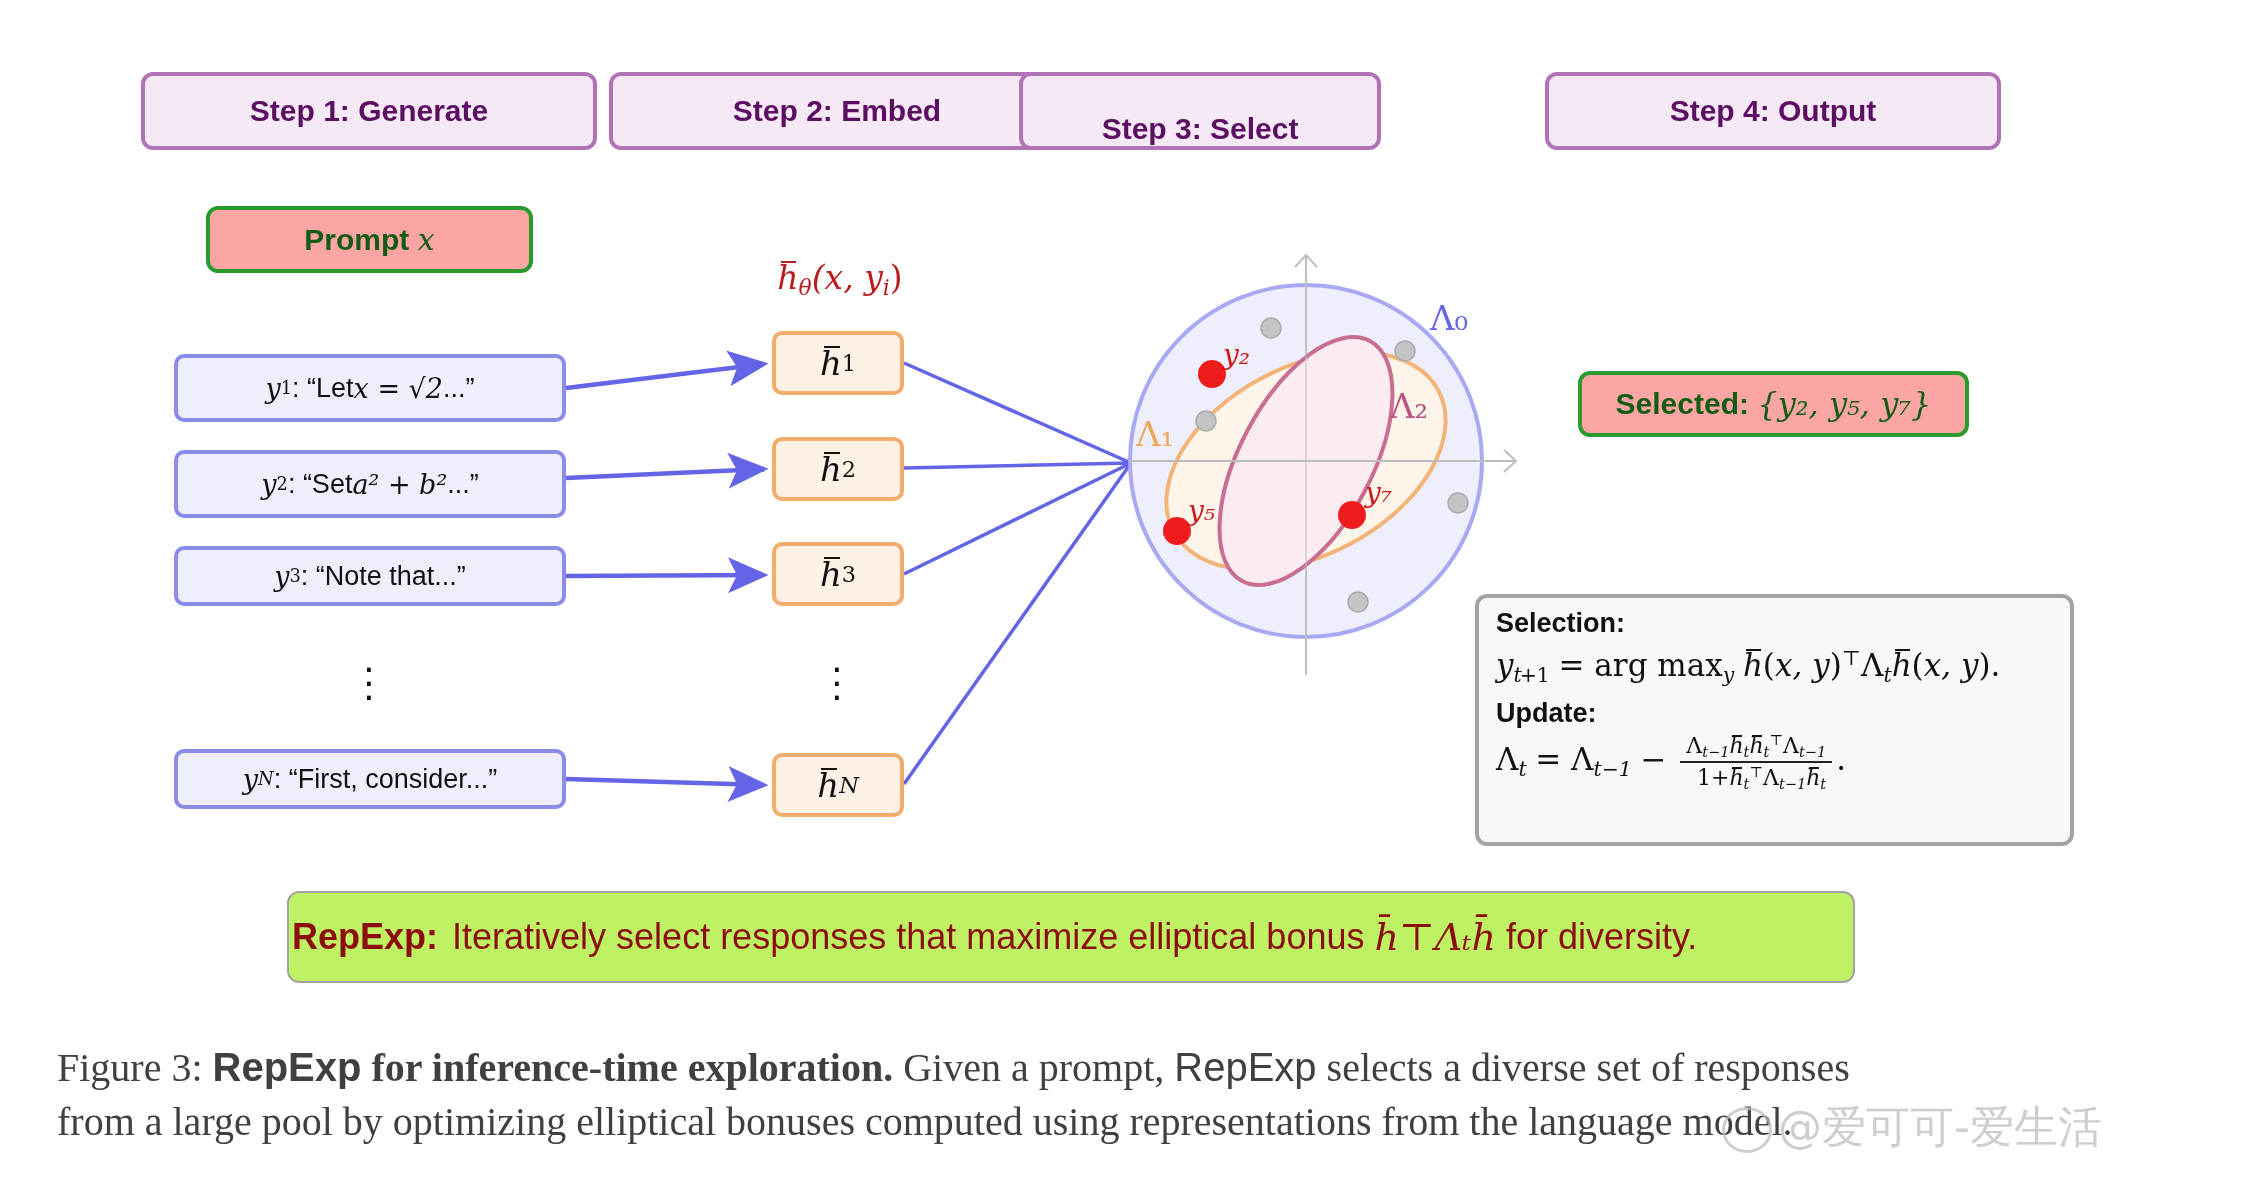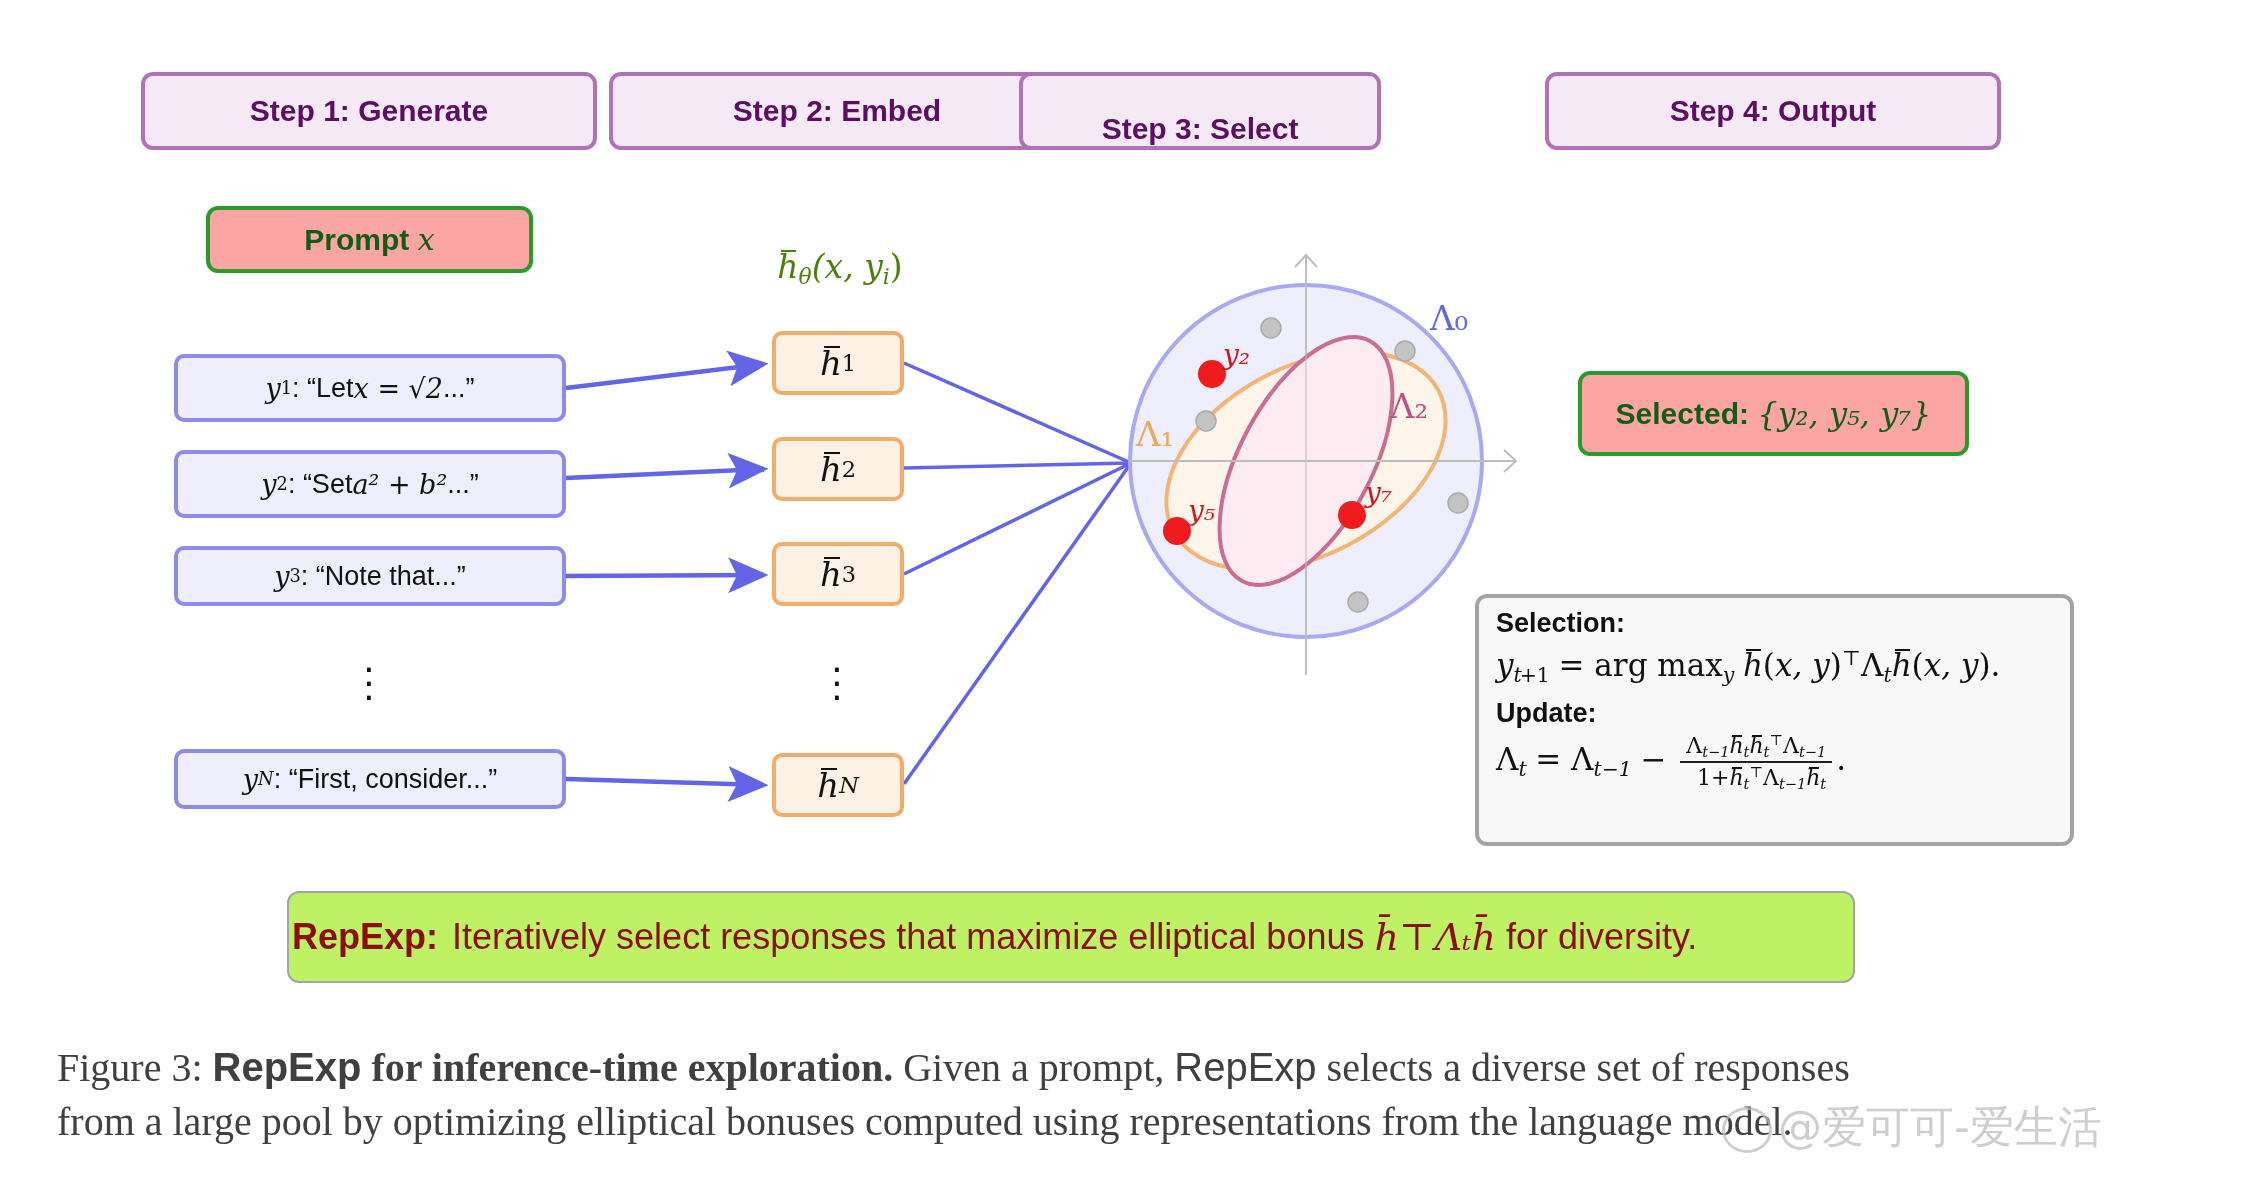--- a/index.html
+++ b/index.html
@@ -43,21 +43,21 @@
     <span>Step 3: Select</span>
   </div>
 <div class="abs step" style="left:1545px;top:72px;width:456px;height:78px;">
     <span>Step 4: Output</span>
   </div>
 
 <div class="abs green-box" style="left:206px;top:206px;width:327px;height:67px;">
   <span>Prompt</span>&nbsp;<span class="math">x</span>
 </div>
 
-<div class="abs math" style="left:765px;top:247px;width:150px;font-size:33px;color:#4d7c0f;text-align:center;white-space:nowrap;">
+<div class="abs math" style="left:765px;top:258px;width:150px;font-size:33px;color:#b91c1c;text-align:center;white-space:nowrap;">
   <span class="hbar">h</span><sub>θ</sub><span class="rm" style="font-style:italic">(x, y</span><sub>i</sub><span class="rm">)</span>
 </div>
 
 <svg class="abs" style="left:0;top:0;" width="2254" height="1188" viewBox="0 0 2254 1188">
   <defs>
     <marker id="arrowhead" markerWidth="10" markerHeight="10" refX="8" refY="5" orient="auto" markerUnits="strokeWidth">
       <path d="M0,1 L9,5 L0,9 L2,5 Z" fill="#6464e6"></path>
     </marker>
   </defs>
   <line x1="566" y1="388" x2="764" y2="364" stroke="#6464e6" stroke-width="4.5" marker-end="url(#arrowhead)"></line>
@@ -150,21 +150,21 @@
   <circle cx="252" cy="275" r="14" fill="#ee1c1c"></circle>
 
   <text x="123" y="124" fill="#cc1818" font-family="DejaVu Serif, serif" font-style="italic" font-size="28">y₂</text>
   <text x="88" y="280" fill="#cc1818" font-family="DejaVu Serif, serif" font-style="italic" font-size="28">y₅</text>
   <text x="265" y="262" fill="#cc1818" font-family="DejaVu Serif, serif" font-style="italic" font-size="28">y₇</text>
   <text x="330" y="90" fill="#6464e6" font-family="DejaVu Serif, serif" font-size="34">Λ₀</text>
   <text x="36" y="206" fill="#f0a658" font-family="DejaVu Serif, serif" font-size="34">Λ₁</text>
   <text x="290" y="178" fill="#b85480" font-family="DejaVu Serif, serif" font-size="34">Λ₂</text>
 </svg>
 
-<div class="abs green-box" style="left:1578px;top:371px;width:391px;height:85px;font-size:30px;">
+<div class="abs green-box" style="left:1578px;top:371px;width:391px;height:66px;font-size:30px;">
   <span>Selected:</span>&nbsp;<span class="math" style="font-weight:normal;font-size:32px;">{y₂, y₅, y₇}</span>
 </div>
 
 <div class="abs formula-box" style="left:1475px;top:594px;width:599px;height:252px;">
   <div class="lbl">Selection:</div>
   <div class="eq">
     <span class="math">y</span><sub class="math">t</sub><sub class="rm" style="margin-left:-2px">+1</sub>
     <span class="rm"> = arg max</span><sub class="math">y</sub>
     <span class="math hbar">h</span><span class="rm">(</span><span class="math">x, y</span><span class="rm">)</span><sup class="rm">⊤</sup><span class="rm">Λ</span><sub class="math">t</sub><span class="math hbar">h</span><span class="rm">(</span><span class="math">x, y</span><span class="rm">).</span>
   </div>

